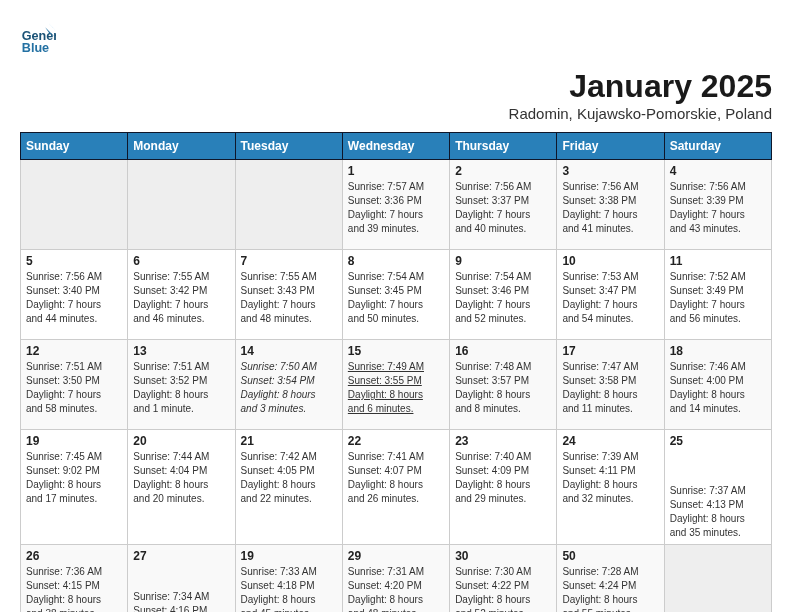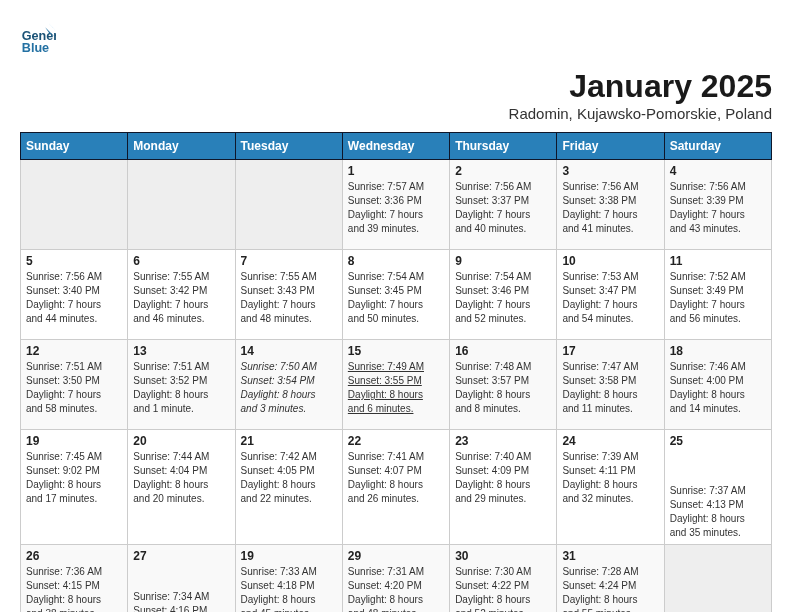--- a/index.html
+++ b/index.html
@@ -325,21 +325,21 @@
 and 48 minutes.</div>
         </td>
         <td>
           <div class="day-number">30</div>
           <div class="day-info" style="white-space: pre-line;">Sunrise: 7:30 AM
 Sunset: 4:22 PM
 Daylight: 8 hours
 and 52 minutes.</div>
         </td>
         <td>
-          <div class="day-number">31</div>
+          <div class="day-number">50</div>
           <div class="day-info" style="white-space: pre-line;">Sunrise: 7:28 AM
 Sunset: 4:24 PM
 Daylight: 8 hours
 and 55 minutes.</div>
         </td>
         <td class="empty-cell"></td>
       </tr>
     </tbody>
 </table>
 

